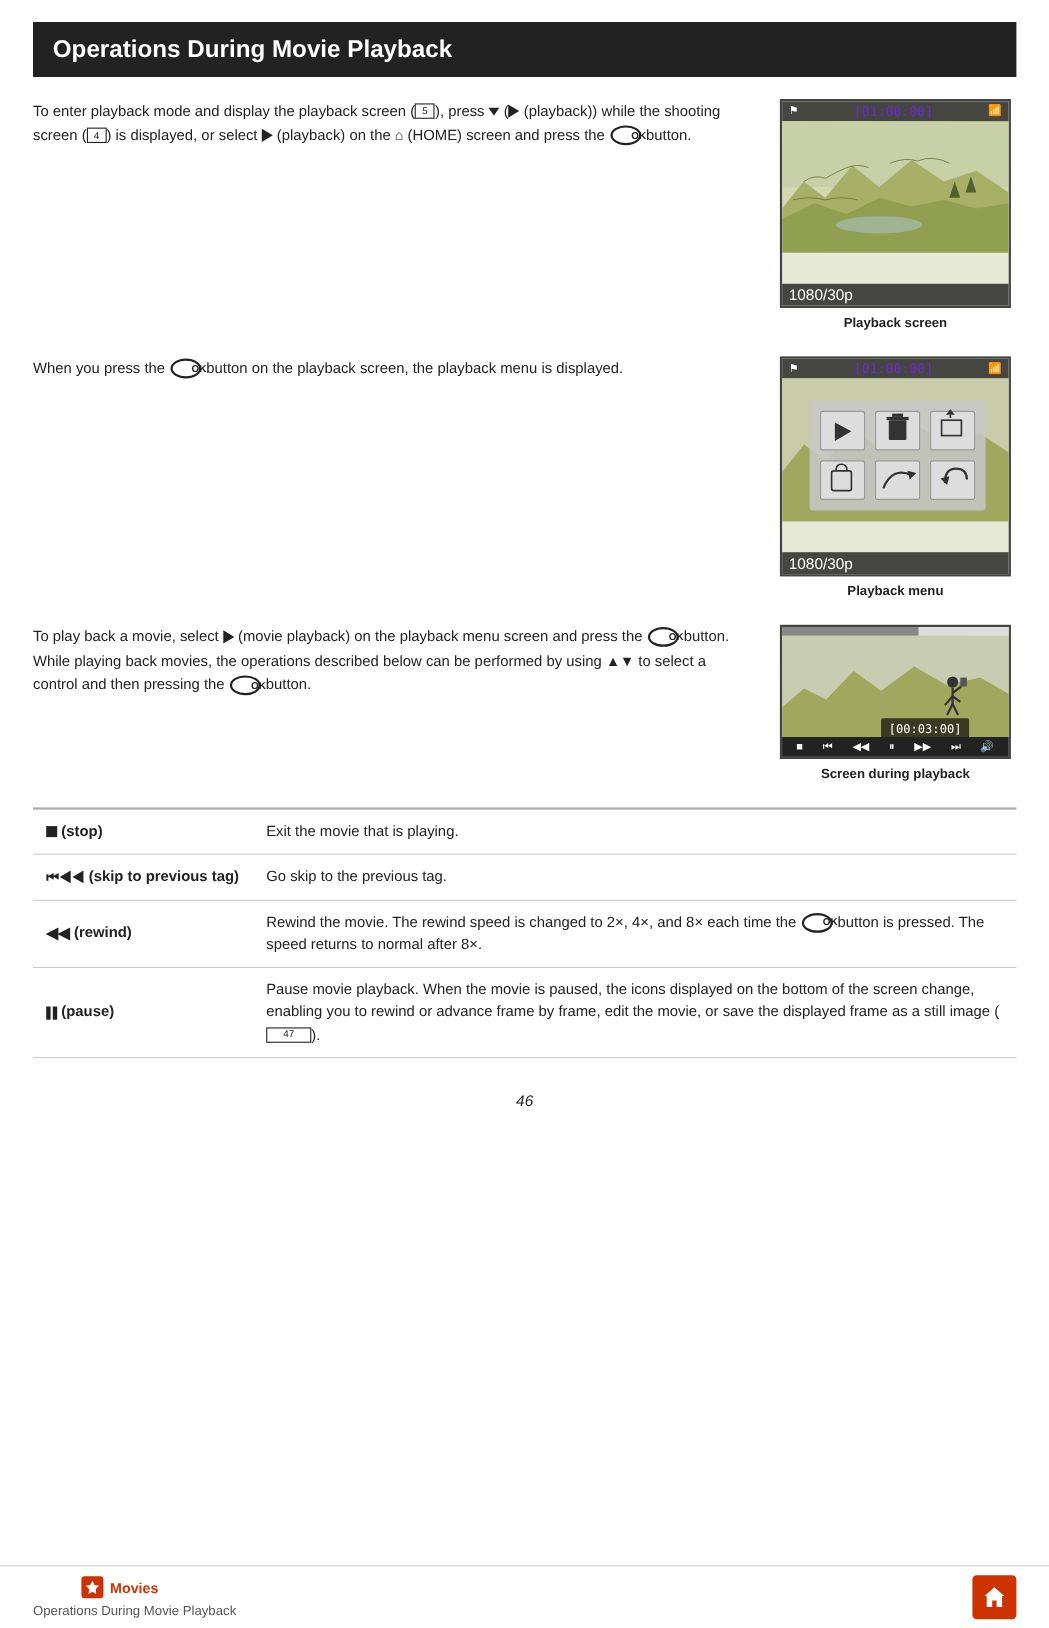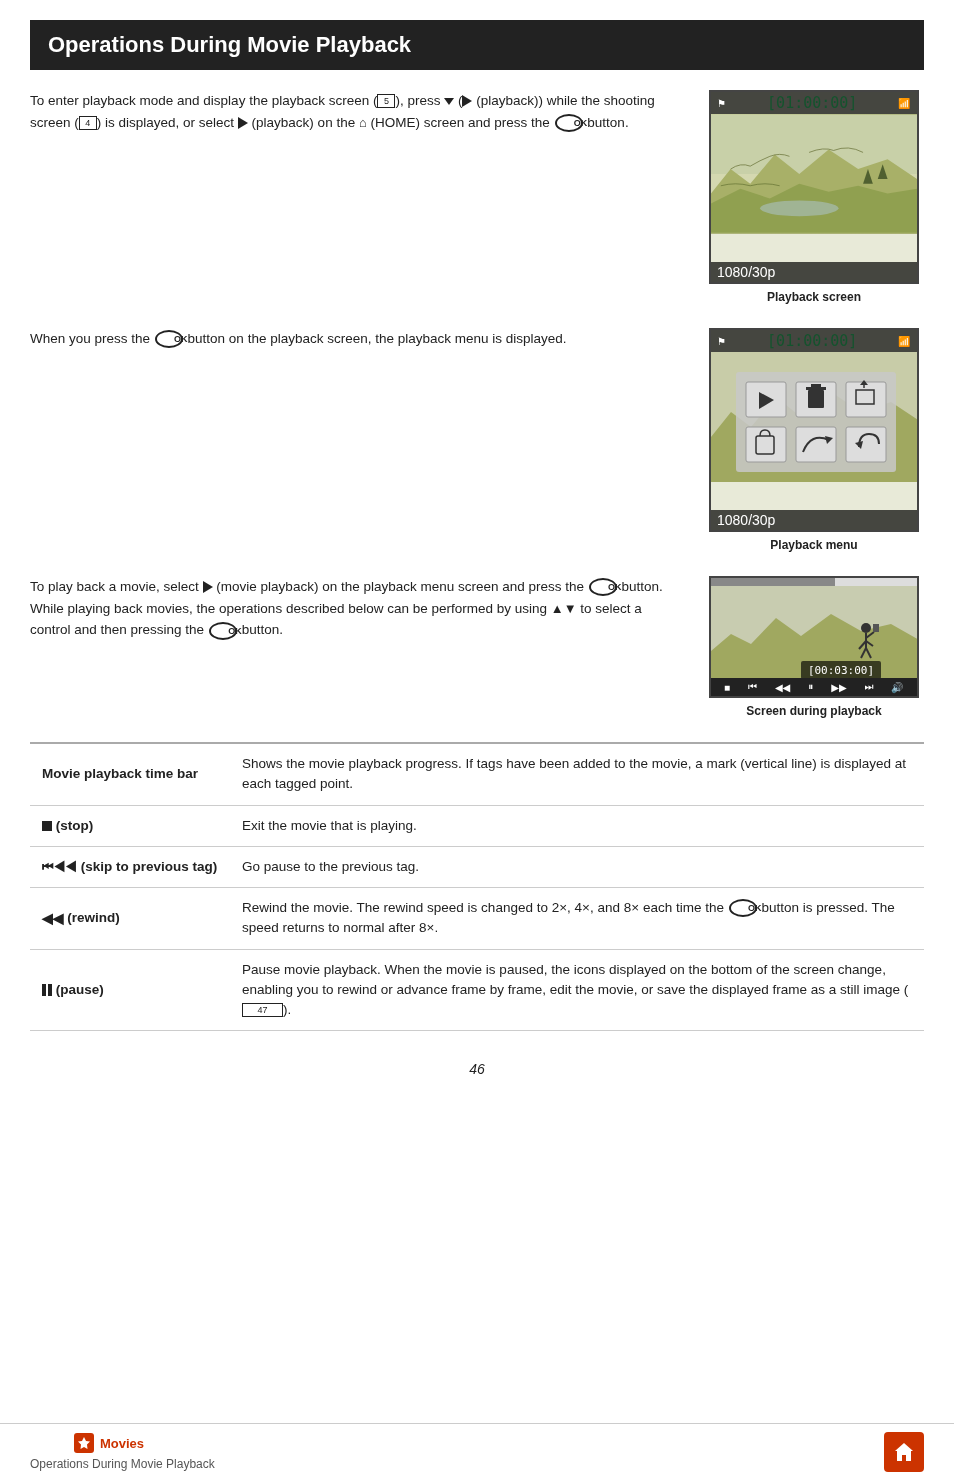--- a/index.html
+++ b/index.html
@@ -64,22 +64,22 @@
       background: rgba(0,0,0,0.7);
       color: #fff;
       font-size: 11px;
       padding: 2px 6px;
       display: flex;
       align-items: center;
       justify-content: space-between;
     }
     .camera-screen-top-bar .time-display {
       font-family: monospace;
-      font-size: 15px;
-      color: #14532d;
+      font-size: 12px;
+      color: #6d28d9;
     }
     .camera-screen-body {
       height: 120px;
       background: linear-gradient(160deg, #c8cfa0 0%, #b0b880 40%, #a8b070 100%);
       position: relative;
       overflow: hidden;
     }
     .camera-screen-bottom-bar {
       background: rgba(0,0,0,0.7);
       color: #fff;
@@ -453,41 +453,35 @@
           <span class="ctrl-icon">🔊</span>
         </div>
       </div>
       <div class="screen-caption">Screen during playback</div>
     </div>
   </div>
 
   <table class="operations-table">
     <tbody>
 
-      <tr>
-        <td class="label-cell">
-          <span>Movie playback time bar</span>
-        </td>
-        <td class="desc-cell">Shows the movie playback progress. If tags have been added to the movie, a mark (vertical line) is displayed at each tagged point.</td>
-      </tr>
 
       <tr>
         <td class="label-cell">
           <span class="icon-stop"></span>
           <span style="font-weight:bold;margin-top:24px;"> (stop)</span>
         </td>
         <td class="desc-cell">Exit the movie that is playing.</td>
       </tr>
 
       <tr>
         <td class="label-cell">
           <span class="icon-skip-prev">⏮◀◀</span>
           <span style="font-weight:bold;"> (skip to previous tag)</span>
         </td>
-        <td class="desc-cell">Go pause to the previous tag.</td>
+        <td class="desc-cell">Go skip to the previous tag.</td>
       </tr>
 
       <tr>
         <td class="label-cell">
           <span class="icon-rewind">◀◀</span>
           <span style="font-weight:bold;"> (rewind)</span>
         </td>
         <td class="desc-cell">
           Rewind the movie. The rewind speed is changed to 2×, 4×, and 8× each time the <span class="ok-badge">OK</span> button is pressed. The speed returns to normal after 8×.
         </td>

